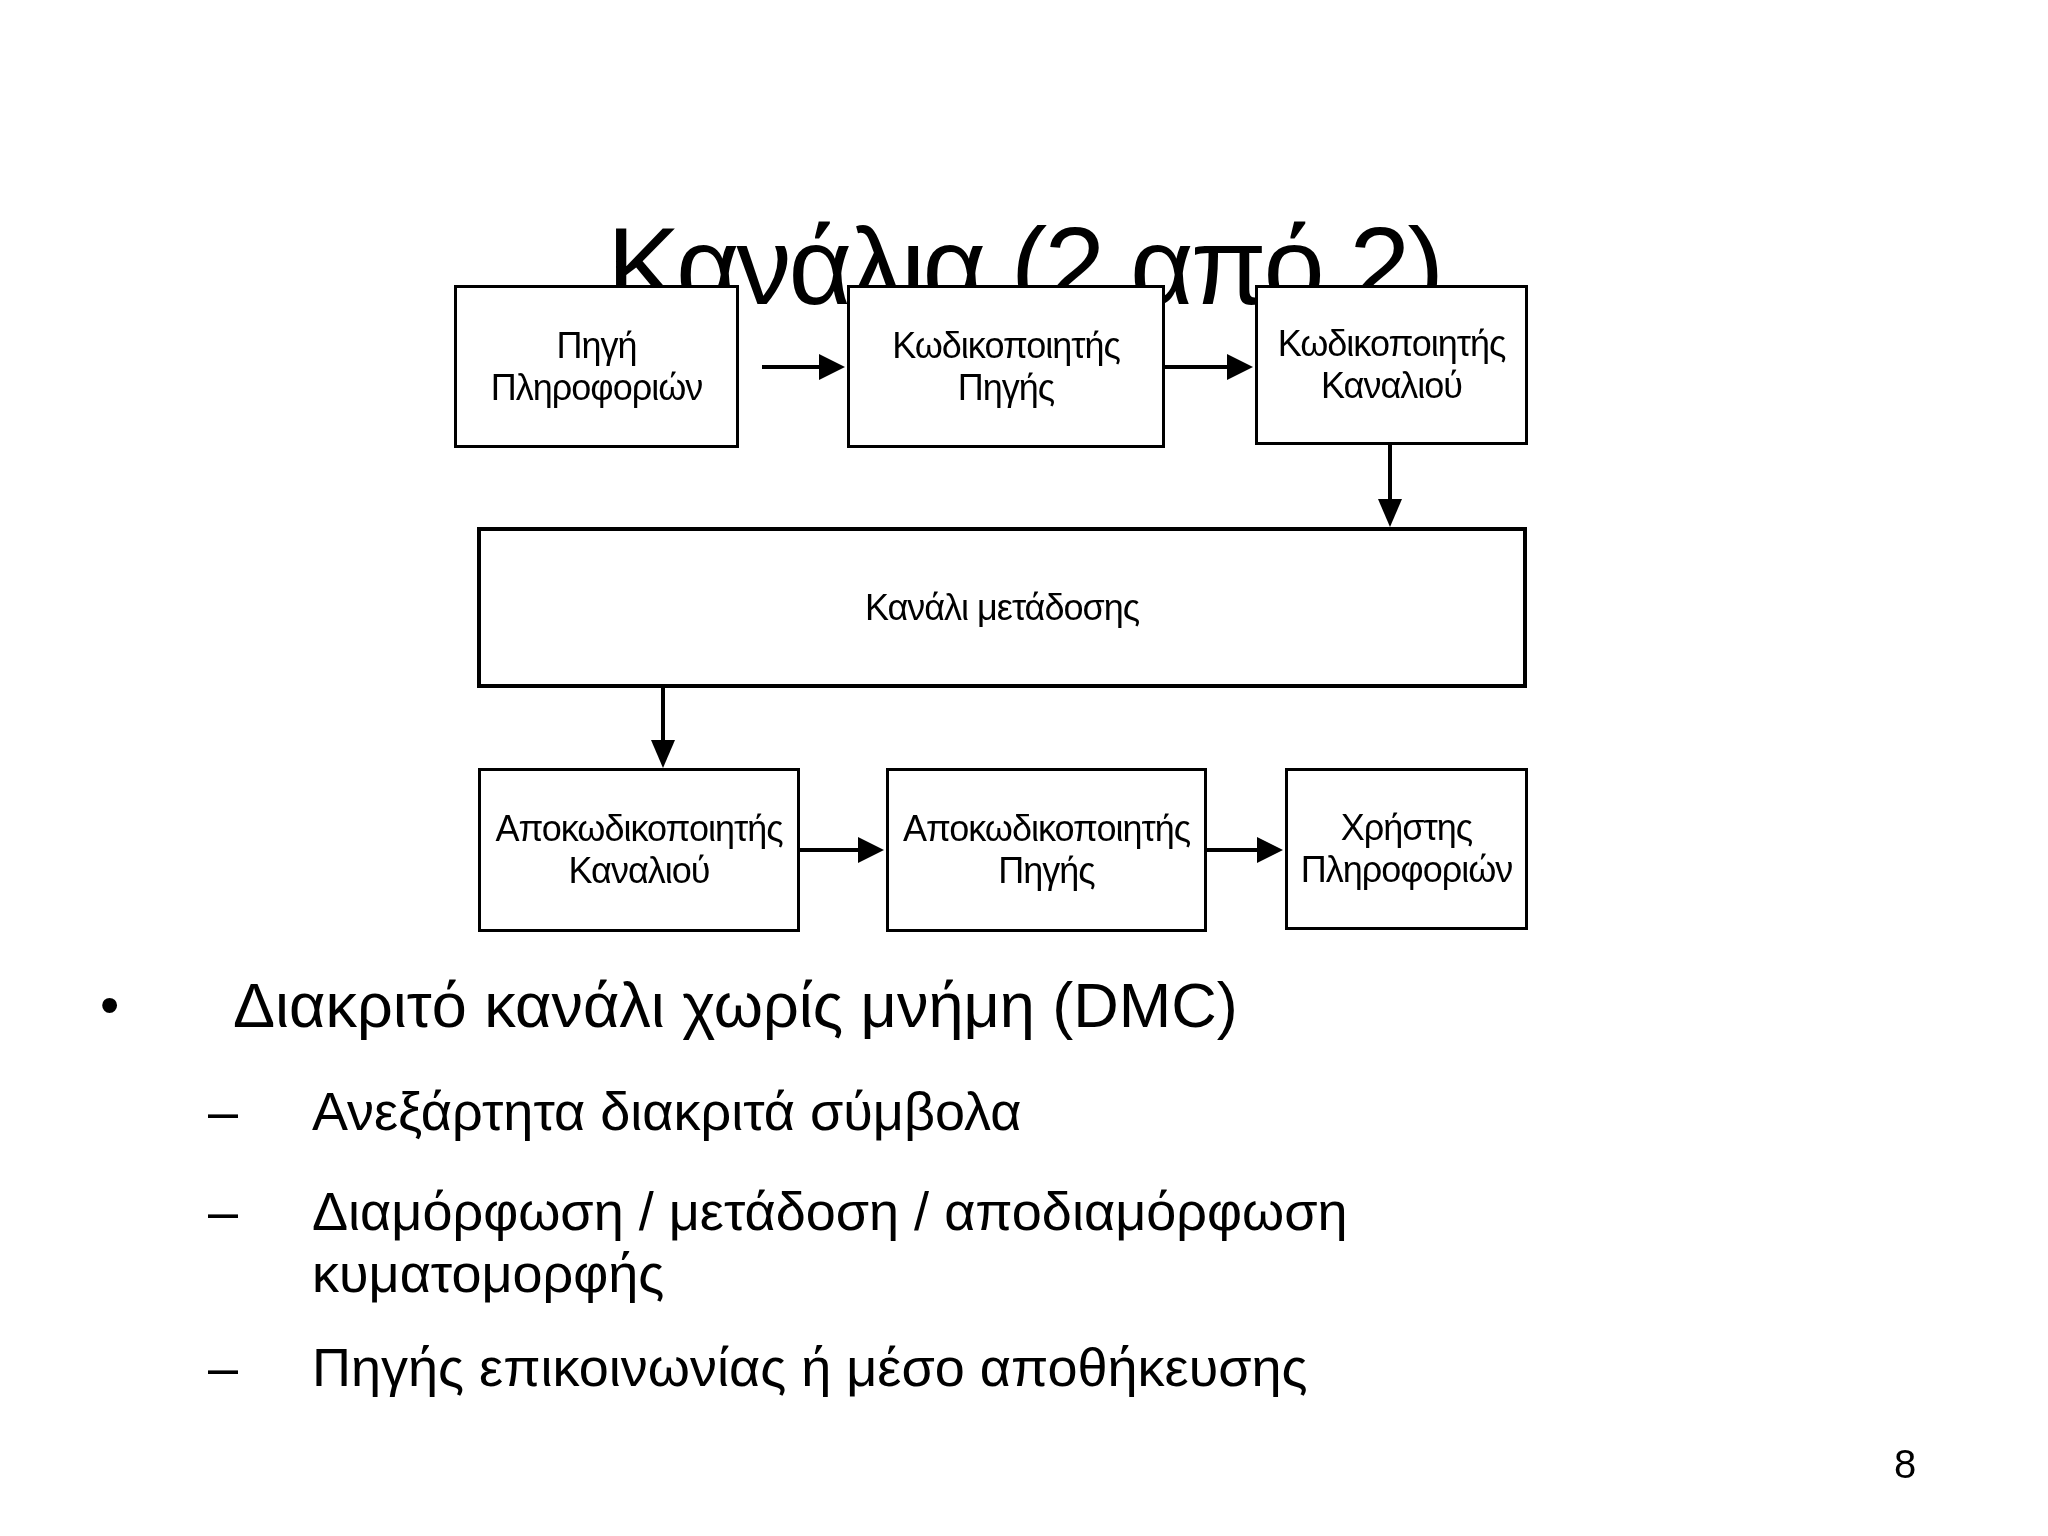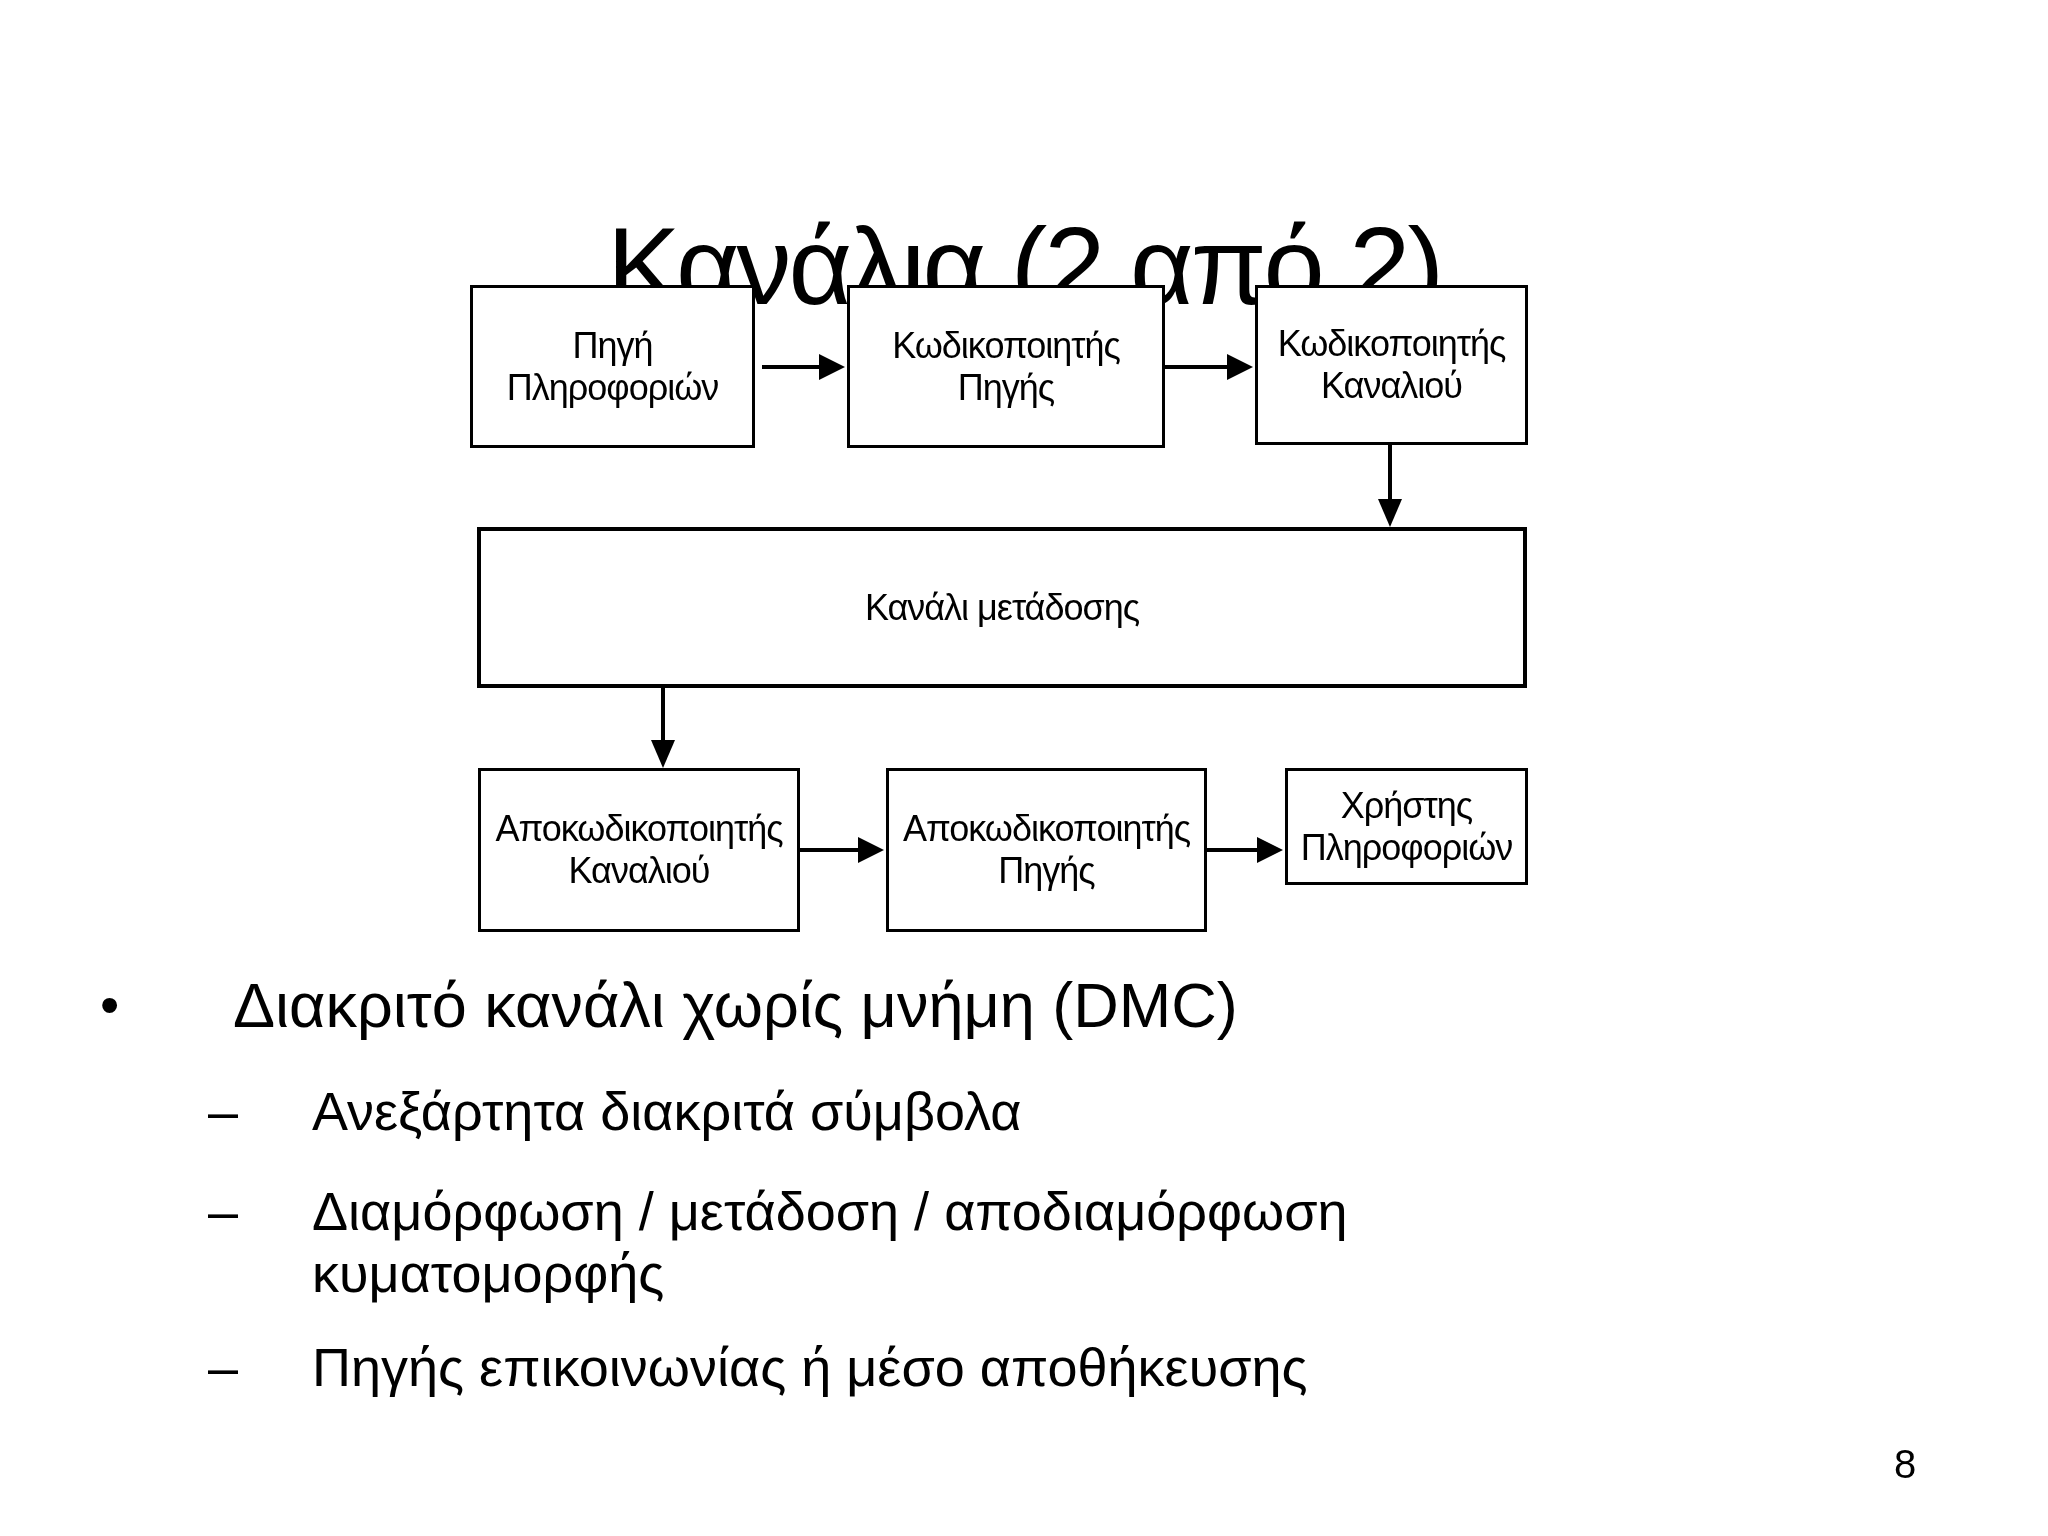--- a/index.html
+++ b/index.html
@@ -29,27 +29,27 @@
     border:3px solid #000;
     box-sizing:border-box;
     display:flex;align-items:center;justify-content:center;
     text-align:center;
     font-size:36px;
     line-height:42px;
     letter-spacing:-1px;
     white-space:pre-line;
     background:#fff;
   }
-  .node-source            {left:470px; top:285px; width:285px; height:163px;}
+  .node-source            {left:454px; top:285px; width:285px; height:163px;}
   .node-source-encoder    {left:847px; top:285px; width:318px; height:163px;}
   .node-channel-encoder   {left:1255px;top:285px; width:273px; height:160px;}
   .node-channel           {left:477px; top:527px; width:1050px;height:161px;border-width:4px;}
   .node-channel-decoder   {left:478px; top:768px; width:322px; height:164px;}
   .node-source-decoder    {left:886px; top:768px; width:321px; height:164px;}
-  .node-info-user         {left:1285px;top:768px; width:243px; height:117px;}
+  .node-info-user         {left:1285px;top:768px; width:243px; height:162px;}
 
   
   .arrow-h{position:absolute;height:4px;background:#000;}
   .arrow-h::after{
     content:"";position:absolute;right:-26px;top:-11px;
     width:0;height:0;
     border-left:26px solid #000;
     border-top:13px solid transparent;
     border-bottom:13px solid transparent;
   }

